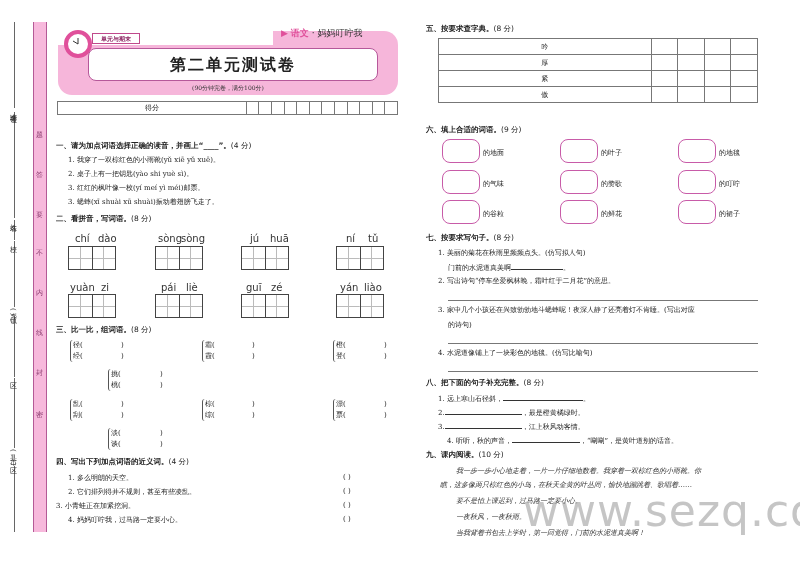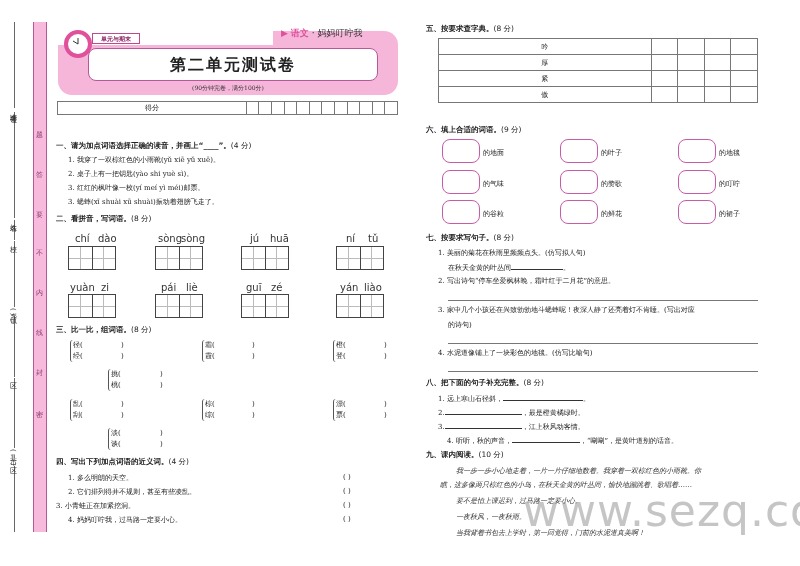--- a/index.html
+++ b/index.html
@@ -286,21 +286,21 @@
 
 <div class="frame" style="left:442px;top:200px"></div>
 <div class="frame-lbl" style="left:483px;top:209px">的谷粒</div>
 <div class="frame" style="left:560px;top:200px"></div>
 <div class="frame-lbl" style="left:601px;top:209px">的鲜花</div>
 <div class="frame" style="left:678px;top:200px"></div>
 <div class="frame-lbl" style="left:719px;top:209px">的裙子</div>
 
 <div class="sec" style="left:426px;top:233px"><span>七、按要求写句子。</span><span class="pts">(8 分)</span></div>
 <div class="item" style="left:438px;top:248px">1. 美丽的菊花在秋雨里频频点头。(仿写拟人句)</div>
-<div class="item" style="left:448px;top:262px"><span>在秋天金黄的叶丛间</span><span class="uline" style="width:52px"></span>。</div>
+<div class="item" style="left:448px;top:262px"><span>门前的水泥道真美啊</span><span class="uline" style="width:52px"></span>。</div>
 <div class="item" style="left:438px;top:276px">2. 写出诗句“停车坐爱枫林晚，霜叶红于二月花”的意思。</div>
 <div class="hline" style="left:448px;top:300px;width:310px"></div>
 <div class="item" style="left:438px;top:305px">3. 家中几个小孩还在兴致勃勃地斗蟋蟀呢！夜深人静了还亮着灯不肯睡。(写出对应</div>
 <div class="item" style="left:448px;top:320px">的诗句)</div>
 <div class="hline" style="left:448px;top:343px;width:310px"></div>
 <div class="item" style="left:438px;top:348px">4. 水泥道像铺上了一块彩色的地毯。(仿写比喻句)</div>
 <div class="hline" style="left:448px;top:371px;width:310px"></div>
 
 <div class="sec" style="left:426px;top:378px"><span>八、把下面的句子补充完整。</span><span class="pts">(8 分)</span></div>
 <div class="item" style="left:438px;top:393px"><span>1. 远上寒山石径斜，</span><span class="uline" style="width:80px"></span><span>。</span></div>

